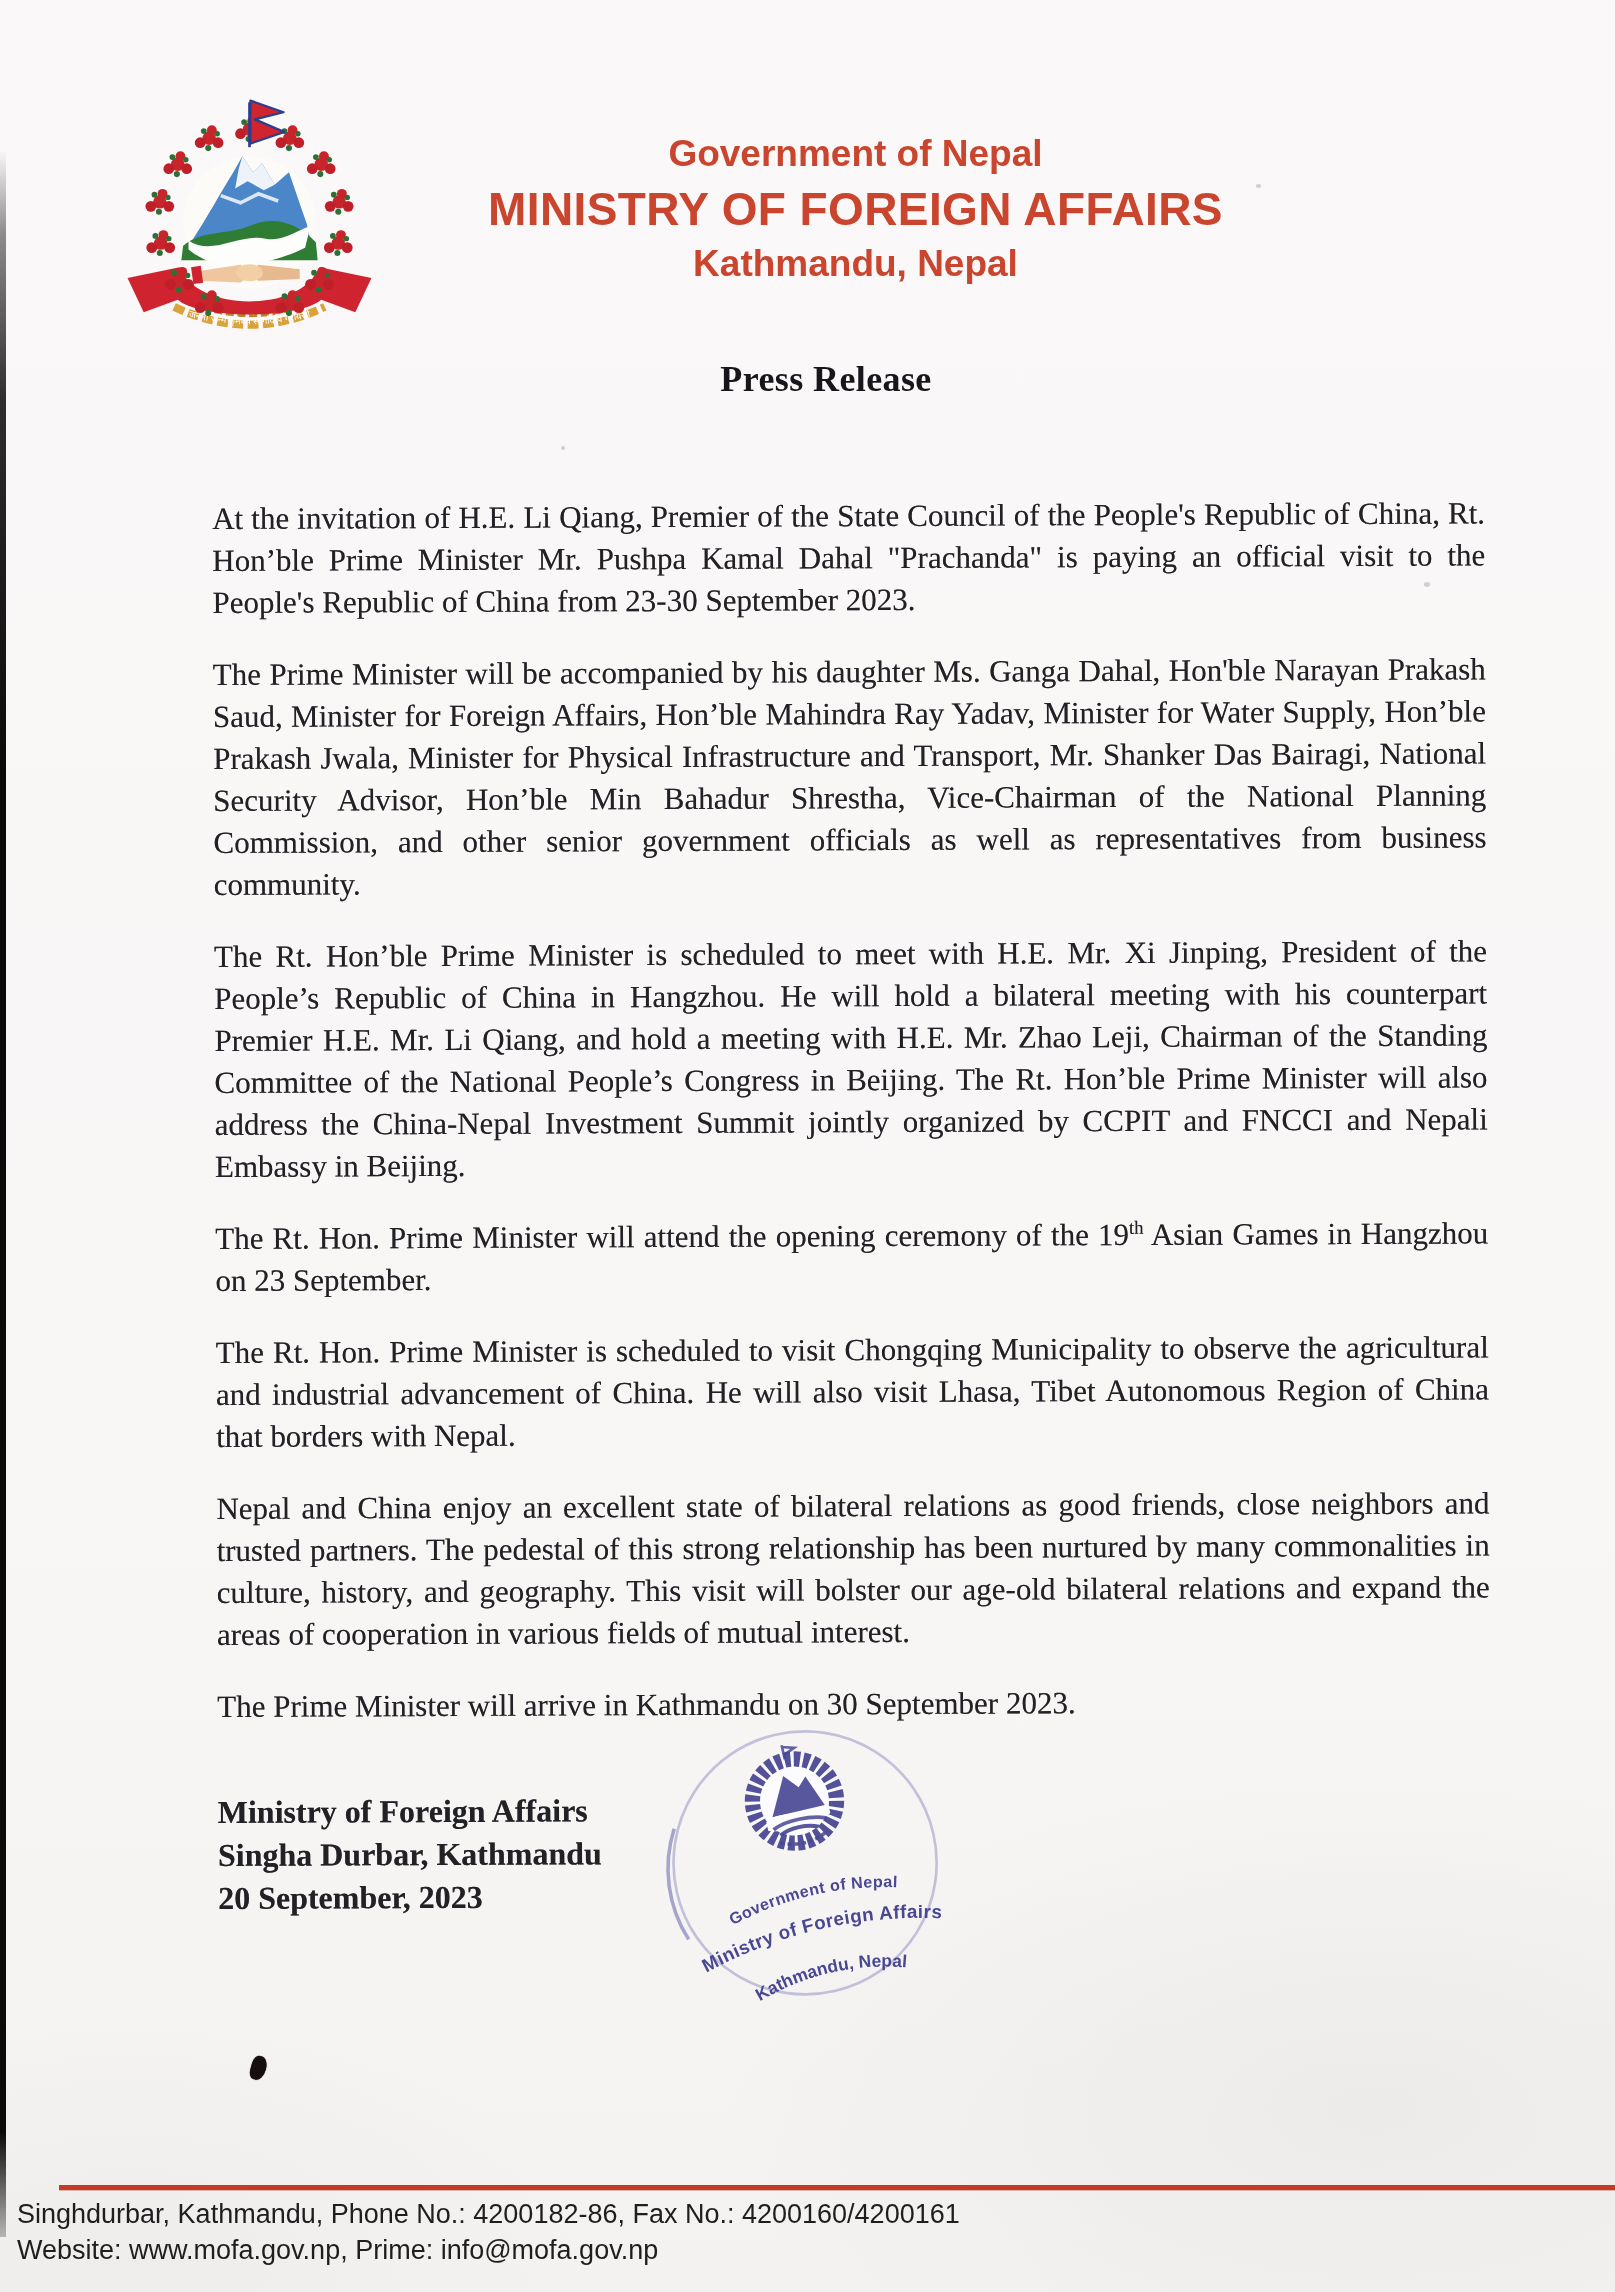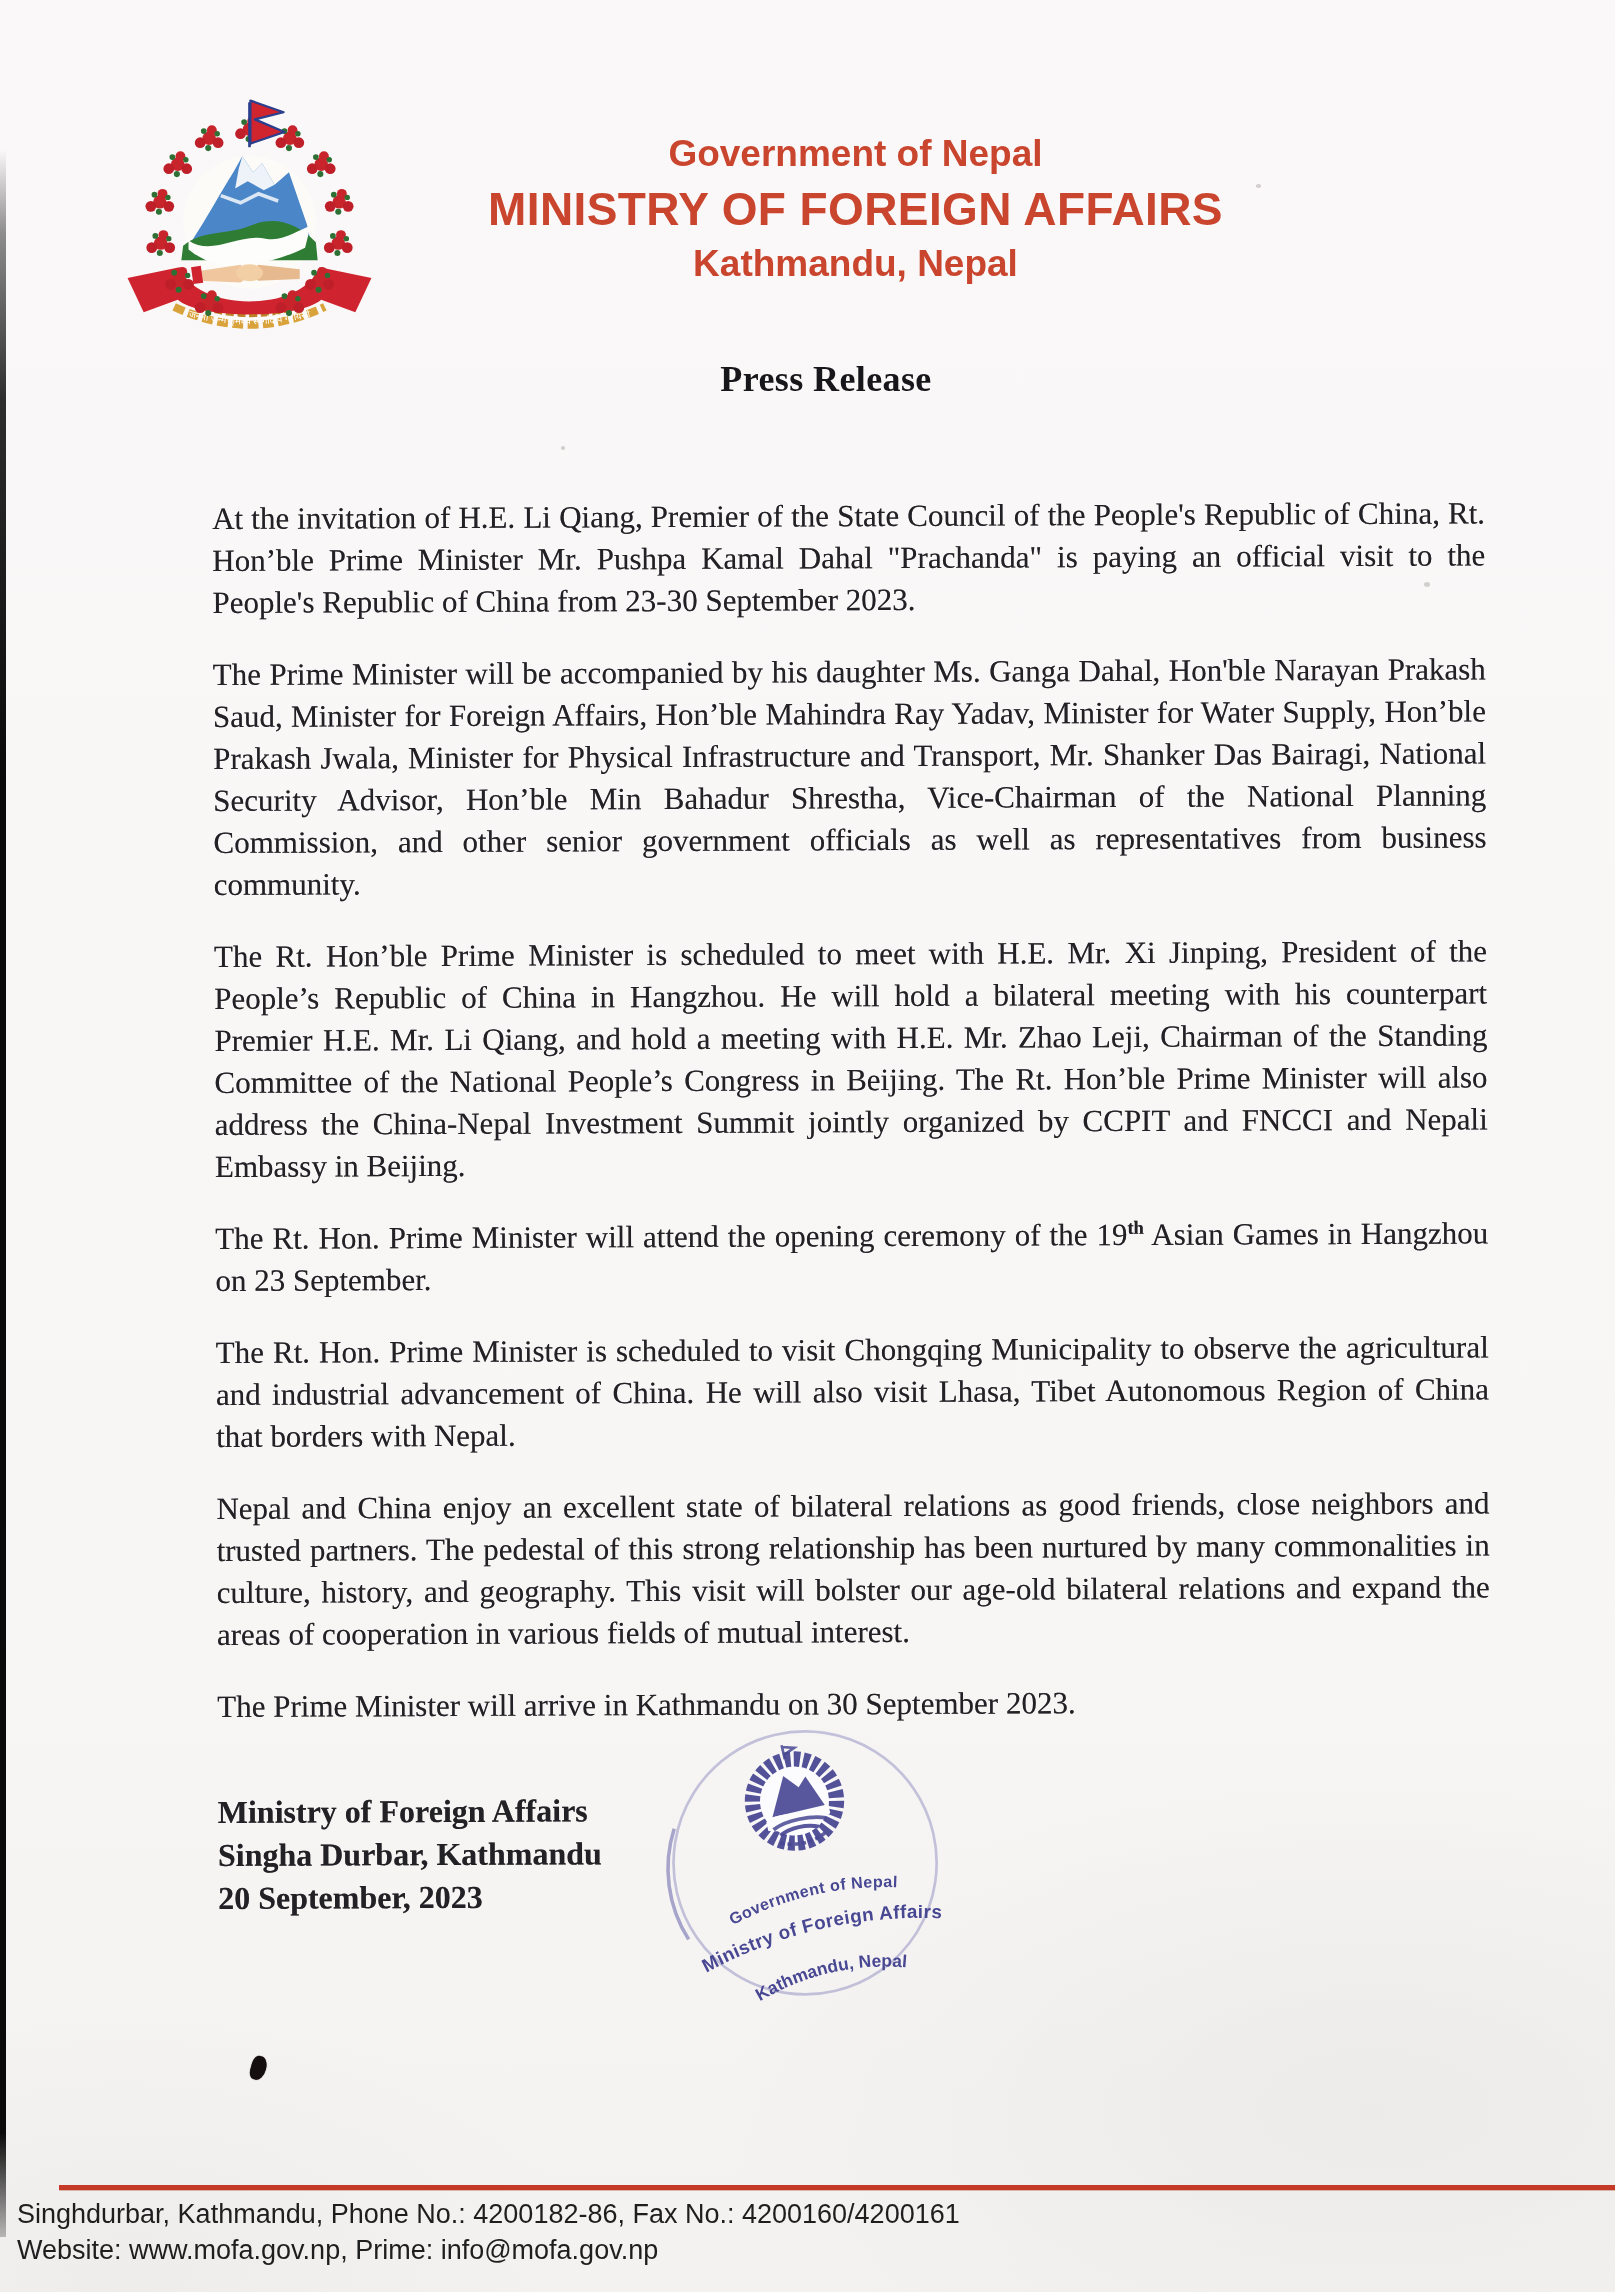--- a/index.html
+++ b/index.html
@@ -17,21 +17,21 @@
     color:#c9452e;font-family:"Liberation Sans",sans-serif;font-weight:bold;}
   .gov{font-size:37px;line-height:45px;}
   .min{font-size:46px;line-height:56px;margin-top:5.4px;letter-spacing:0.4px;}
   .loc{font-size:37px;line-height:45px;margin-top:3.6px;}
   .title{position:absolute;left:18px;top:358px;width:1616px;text-align:center;
     font-weight:bold;font-size:36px;color:#17161a;letter-spacing:0.4px;}
   .content{position:absolute;left:212px;top:498px;width:1273px;color:#222125;
     transform:rotate(-0.25deg);transform-origin:0 0;}
   .body-p{margin:0 0 30px 0;font-size:31px;line-height:42px;text-align:justify;
     text-shadow:0 0 0.5px rgba(20,20,25,.5);}
-  .ord{font-size:.6em;line-height:0;vertical-align:super;font-weight:bold;}
+  .ord{font-size:.6em;line-height:0;vertical-align:super;}
   .signature{margin-top:63px;font-weight:bold;font-size:32px;line-height:43px;
     text-shadow:0 0 0.4px rgba(20,20,25,.45);}
   .stamp{position:absolute;left:641px;top:1723px;width:333px;height:315px;
     filter:blur(0.4px) saturate(.92);opacity:.93;}
   .stamp text{font-family:"Liberation Sans",sans-serif;}
   .emblem text{font-family:"Liberation Sans",sans-serif;}
   .blot{position:absolute;left:251px;top:2056px;width:15px;height:24px;background:#15100f;
     border-radius:45% 55% 60% 40%;transform:rotate(15deg);box-shadow:0 0 0.9px 0 #3a2f28;}
   .speck{position:absolute;border-radius:50%;background:#c2bdbd;opacity:.7;}
   .s1{left:1424px;top:582px;width:6.3px;height:4.5px;}

